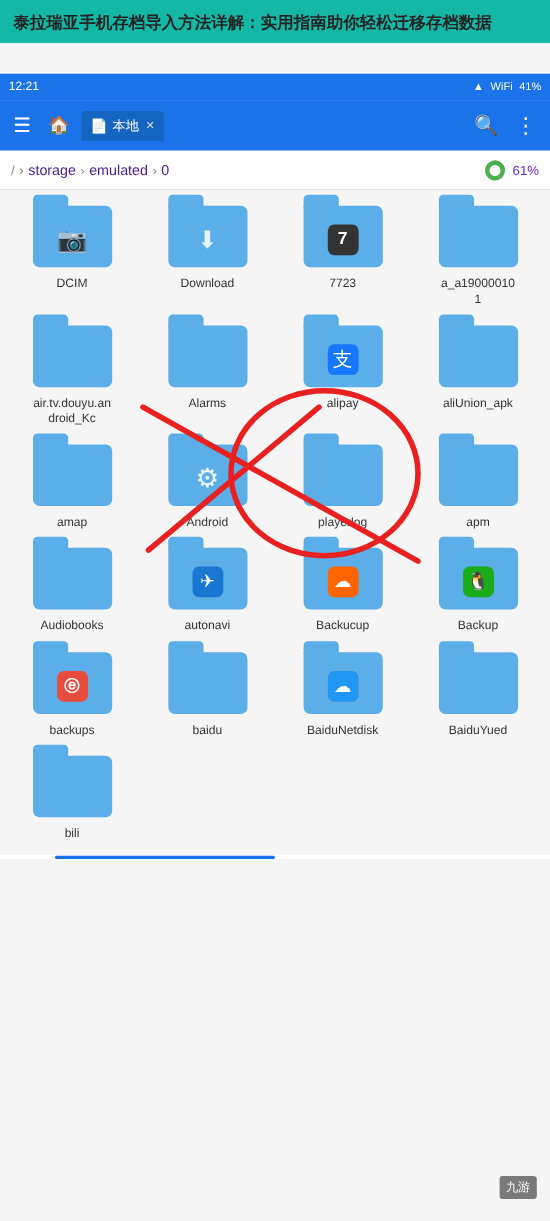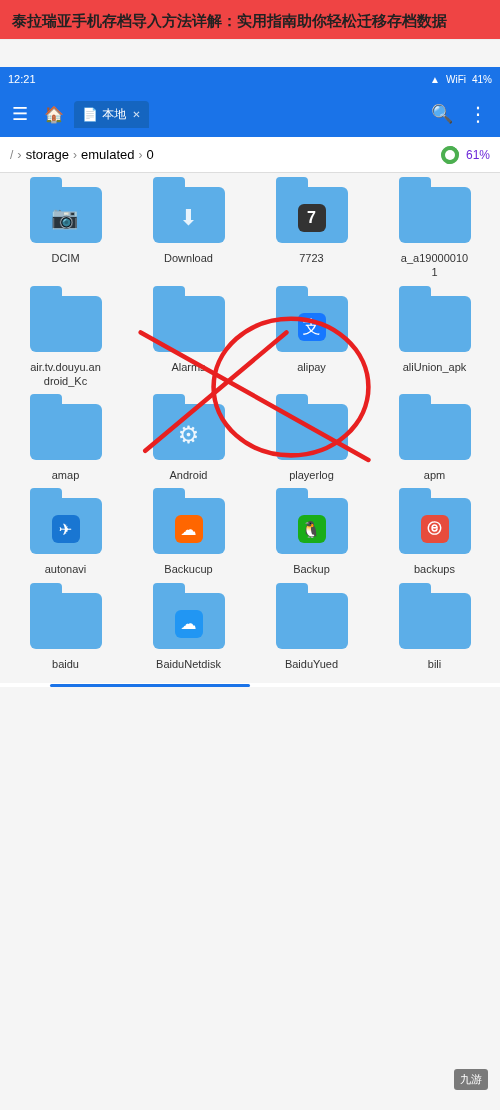--- a/index.html
+++ b/index.html
@@ -6,21 +6,21 @@
     body {
       width: 500px;
       min-height: 1110px;
       font-family: 'Arial', sans-serif;
       background: #f5f5f5;
       overflow-x: hidden;
     }
 
     
     .article-header {
-      background: #ef4444;
+      background: #14b8a6;
       padding: 10px 12px 8px 12px;
       border-bottom: 1px solid #eee;
     }
     .article-title {
       font-size: 15px;
       font-weight: bold;
       color: #222;
       line-height: 1.4;
     }
 
@@ -79,21 +79,21 @@
       background: #fff;
       height: 36px;
       display: flex;
       align-items: center;
       padding: 0 10px;
       border-bottom: 1px solid #ddd;
       font-size: 13px;
       color: #555;
       gap: 4px;
     }
-    .breadcrumb-item { color: #000000; }
+    .breadcrumb-item { color: #4c1d95; }
     .breadcrumb-sep { color: #888; font-size: 12px; }
     .storage-badge {
       margin-left: auto;
       display: flex;
       align-items: center;
       gap: 5px;
       font-size: 12px;
       color: #6d28d9;
     }
     .pie-chart {
@@ -446,20 +446,26 @@
     </div>
 
     <div class="file-item">
       <div class="folder-icon-wrap">
         <div class="folder-shape" style="background:#5caee8;"></div>
       </div>
       <span class="file-label">apm</span>
     </div>
 
 
+    <div class="file-item">
+      <div class="folder-icon-wrap">
+        <div class="folder-shape" style="background:#5caee8;"></div>
+      </div>
+      <span class="file-label">Audiobooks</span>
+    </div>
 
     <div class="file-item folder-with-icon">
       <div class="folder-icon-wrap">
         <div class="folder-shape" style="background:#5caee8;">
           <div class="icon-autonavi">✈</div>
         </div>
       </div>
       <span class="file-label">autonavi</span>
     </div>
 

